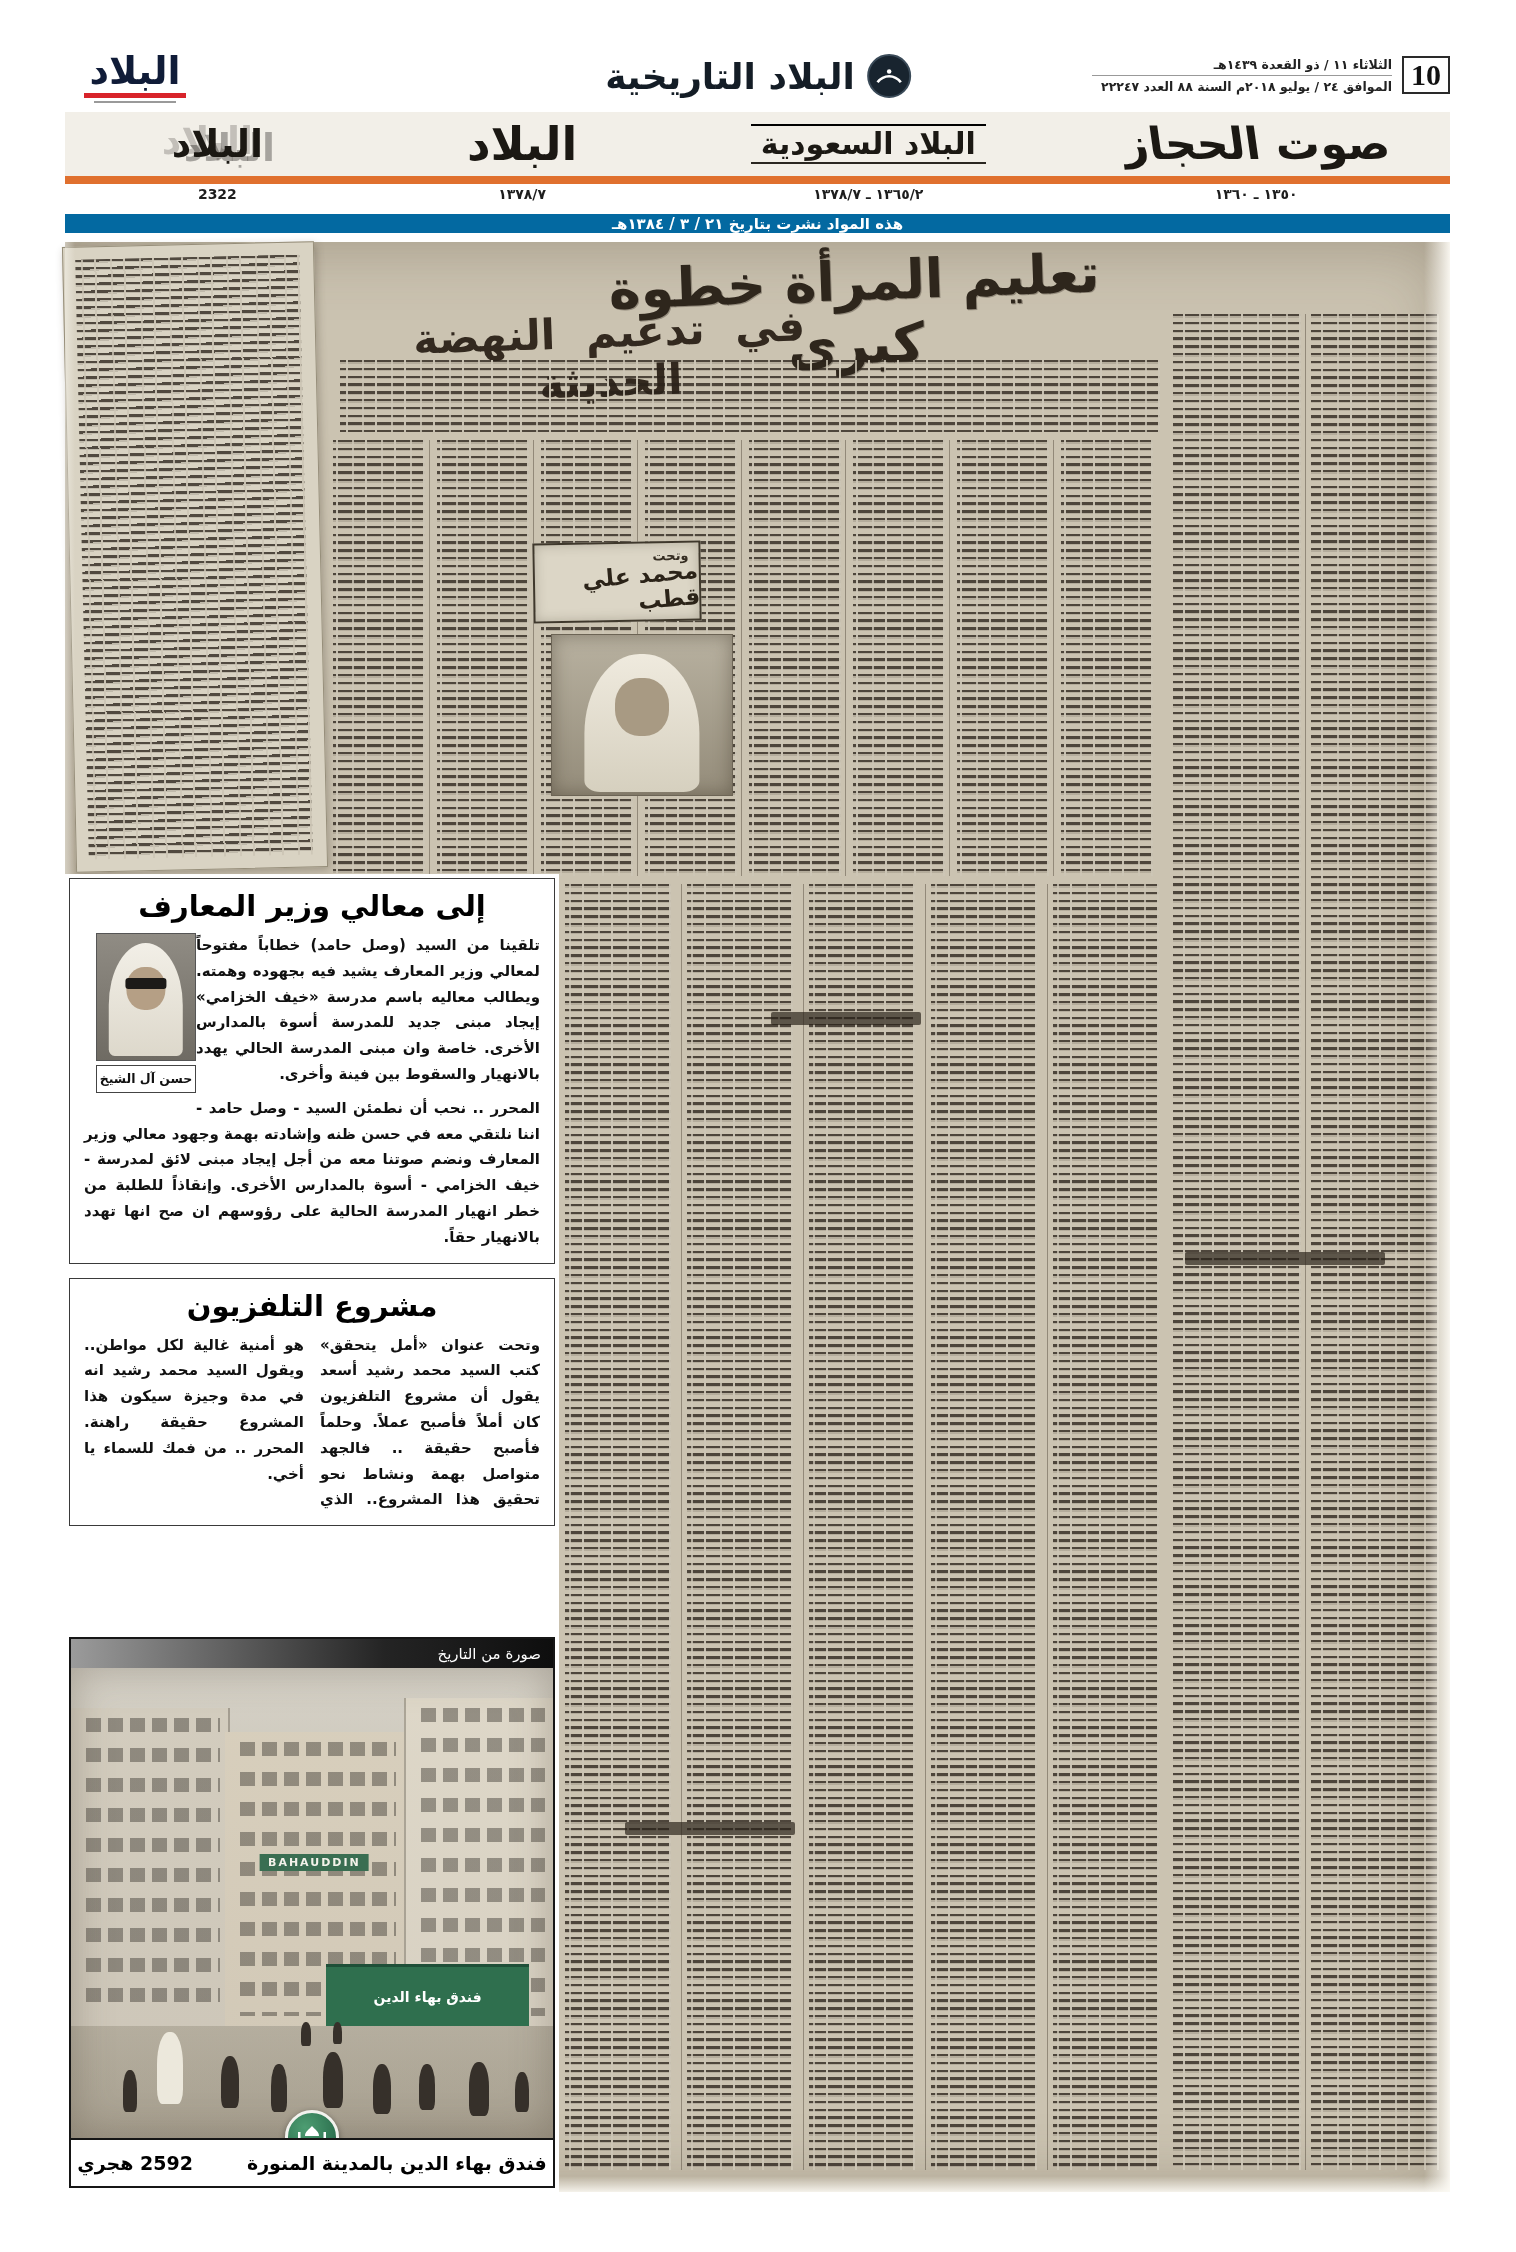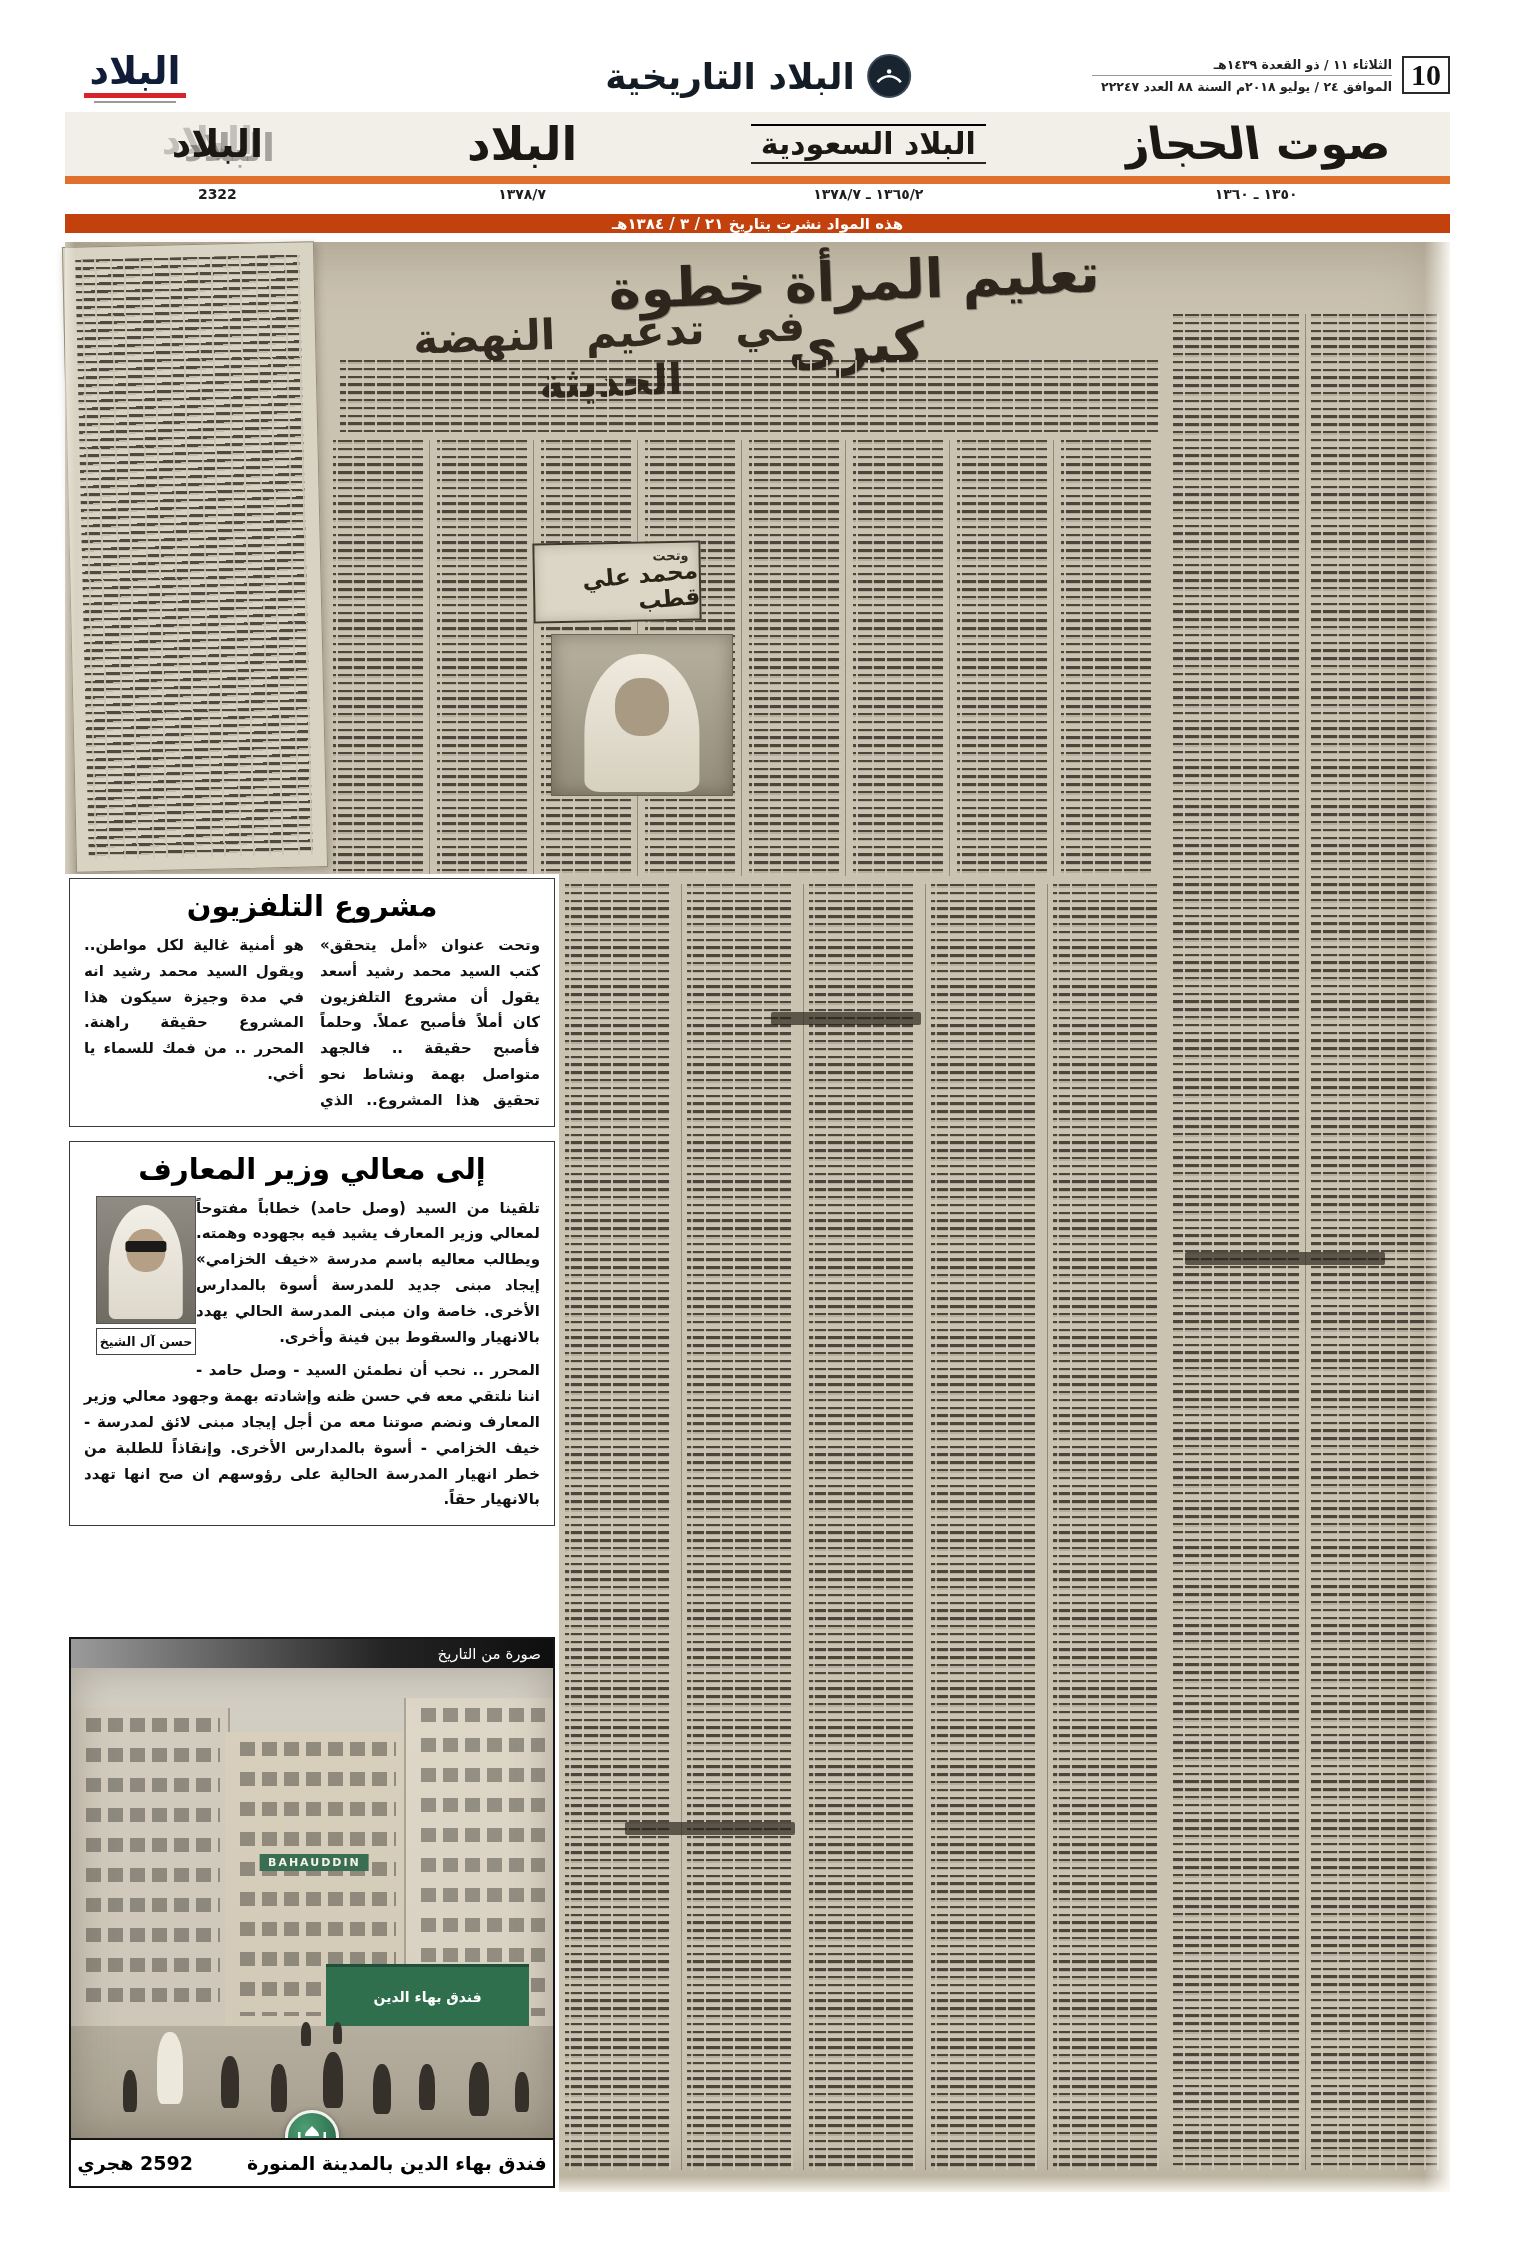--- a/index.html
+++ b/index.html
@@ -33,21 +33,21 @@
   .mh-name{color:#1b1813;line-height:1}
   .mh-b0 .mh-name{font-size:44px;font-weight:900;transform:skewX(8deg)}
   .mh-b1 .mh-name{font-size:30px;font-weight:900;border-top:2px solid #000000;border-bottom:2px solid #2a2620;padding:3px 10px}
   .mh-b2 .mh-name{font-size:46px;font-weight:900}
   .mh-b3 .mh-name{font-size:38px;font-weight:900;
       text-shadow:12px 4px 0 rgba(27,24,19,.35),-10px -3px 0 rgba(27,24,19,.22)}
   .mh-dates{display:flex;direction:rtl;font-size:14px;font-weight:700;color:#1d1d1d;margin-top:2px}
   .mh-dates span{text-align:center}
 
   
-  .datebar{position:absolute;left:65px;top:214px;width:1385px;height:19px;background:#c2410c;
+  .datebar{position:absolute;left:65px;top:214px;width:1385px;height:19px;background:#0369a1;
            color:#fff;display:flex;align-items:center;justify-content:center;
            font-size:15px;font-weight:700;letter-spacing:1px}
 
   
   .scan{position:absolute;left:65px;top:242px;width:1385px;height:1950px;z-index:1;
         background:
           radial-gradient(ellipse at 25% 15%, rgba(255,253,245,.35), transparent 55%),
           radial-gradient(ellipse at 85% 70%, rgba(80,65,45,.16), transparent 60%),
           linear-gradient(170deg,#d3ccbc 0%,#cbc3b1 45%,#c2ba а7 100%);
         background-color:#cbc3b1;
@@ -251,38 +251,38 @@
 
     <div class="portrait">
       <div class="ghutra"></div>
       <div class="face"></div>
     </div>
   </div>
 
   <div class="sidebar">
 
     <div class="artbox">
-      <h2>مشروع التلفزيون</h2>
-      <div class="art-body cols2">وتحت عنوان «أمل يتحقق» كتب السيد محمد رشيد أسعد يقول أن مشروع التلفزيون كان أملاً فأصبح عملاً. وحلماً فأصبح حقيقة .. فالجهد متواصل بهمة ونشاط نحو تحقيق هذا المشروع.. الذي هو أمنية غالية لكل مواطن.. ويقول السيد محمد رشيد انه في مدة وجيزة سيكون هذا المشروع حقيقة راهنة. المحرر .. من فمك للسماء يا أخي.</div>
-    </div>
-
-    <div class="artbox">
       <h2>إلى معالي وزير المعارف</h2>
       <div class="art-body">
         <div class="photowrap">
           <div class="photo1">
             <div class="g"></div>
             <div class="f"></div>
             <div class="s"></div>
           </div>
           <div class="photo1cap">حسن آل الشيخ</div>
         </div>
         <p>تلقينا من السيد (وصل حامد) خطاباً مفتوحاً لمعالي وزير المعارف يشيد فيه بجهوده وهمته. ويطالب معاليه باسم مدرسة «خيف الخزامي» إيجاد مبنى جديد للمدرسة أسوة بالمدارس الأخرى. خاصة وان مبنى المدرسة الحالي يهدد بالانهيار والسقوط بين فينة وأخرى.</p>
         <p>المحرر .. نحب أن نطمئن السيد - وصل حامد - اننا نلتقي معه في حسن ظنه وإشادته بهمة وجهود معالي وزير المعارف ونضم صوتنا معه من أجل إيجاد مبنى لائق لمدرسة - خيف الخزامي - أسوة بالمدارس الأخرى. وإنقاذاً للطلبة من خطر انهيار المدرسة الحالية على رؤوسهم ان صح انها تهدد بالانهيار حقاً.</p>
       </div>
+    </div>
+
+    <div class="artbox">
+      <h2>مشروع التلفزيون</h2>
+      <div class="art-body cols2">وتحت عنوان «أمل يتحقق» كتب السيد محمد رشيد أسعد يقول أن مشروع التلفزيون كان أملاً فأصبح عملاً. وحلماً فأصبح حقيقة .. فالجهد متواصل بهمة ونشاط نحو تحقيق هذا المشروع.. الذي هو أمنية غالية لكل مواطن.. ويقول السيد محمد رشيد انه في مدة وجيزة سيكون هذا المشروع حقيقة راهنة. المحرر .. من فمك للسماء يا أخي.</div>
     </div>
 
     <div class="histbox">
       <div class="hist-hdr">صورة من التاريخ</div>
       <div class="hist-photo">
         <div class="bld bldL" style="--c:#d3cdc1">
             <div class="win"></div>
           </div>
         <div class="bld bldC" style="--c:#d9d0bf">
           <div class="win"></div>

